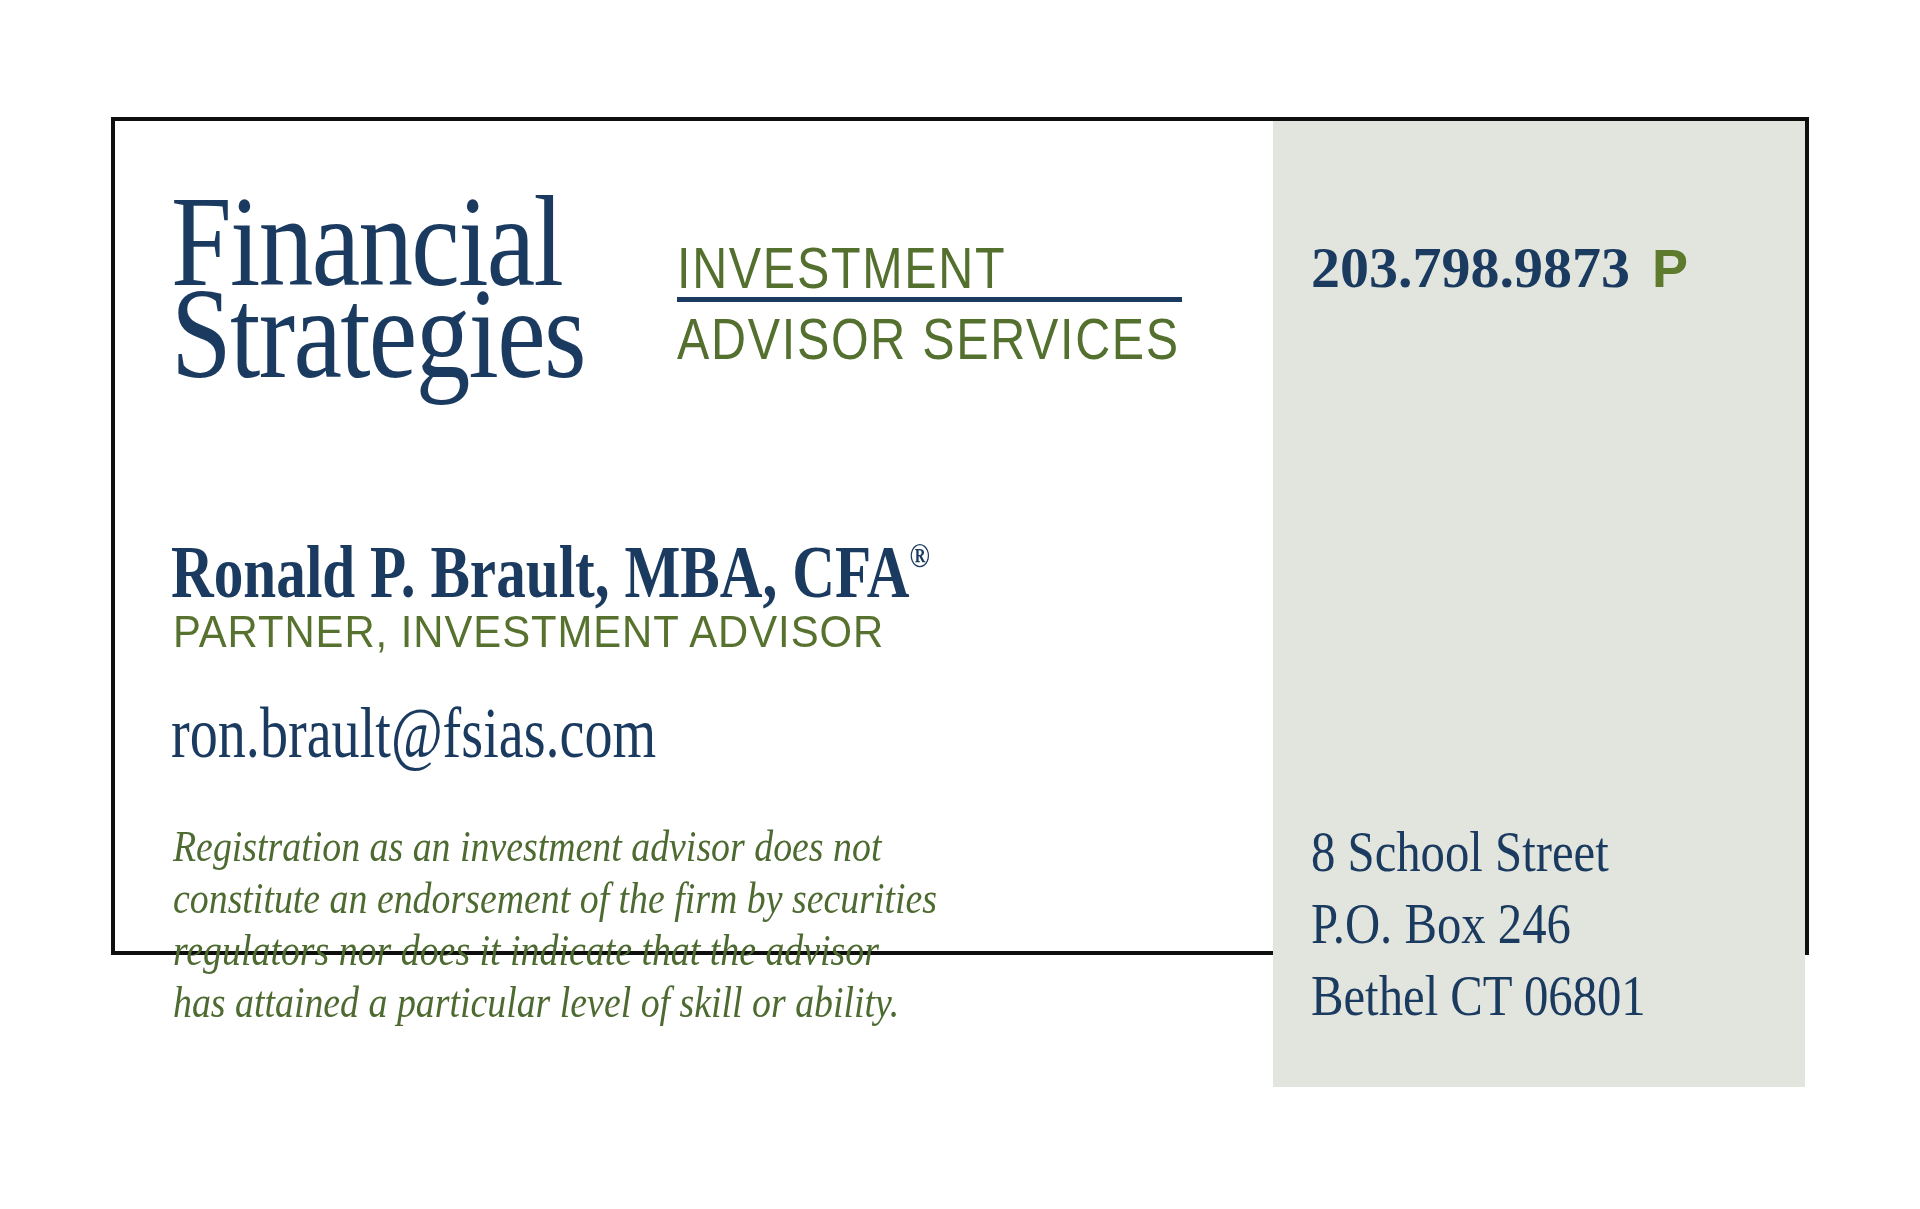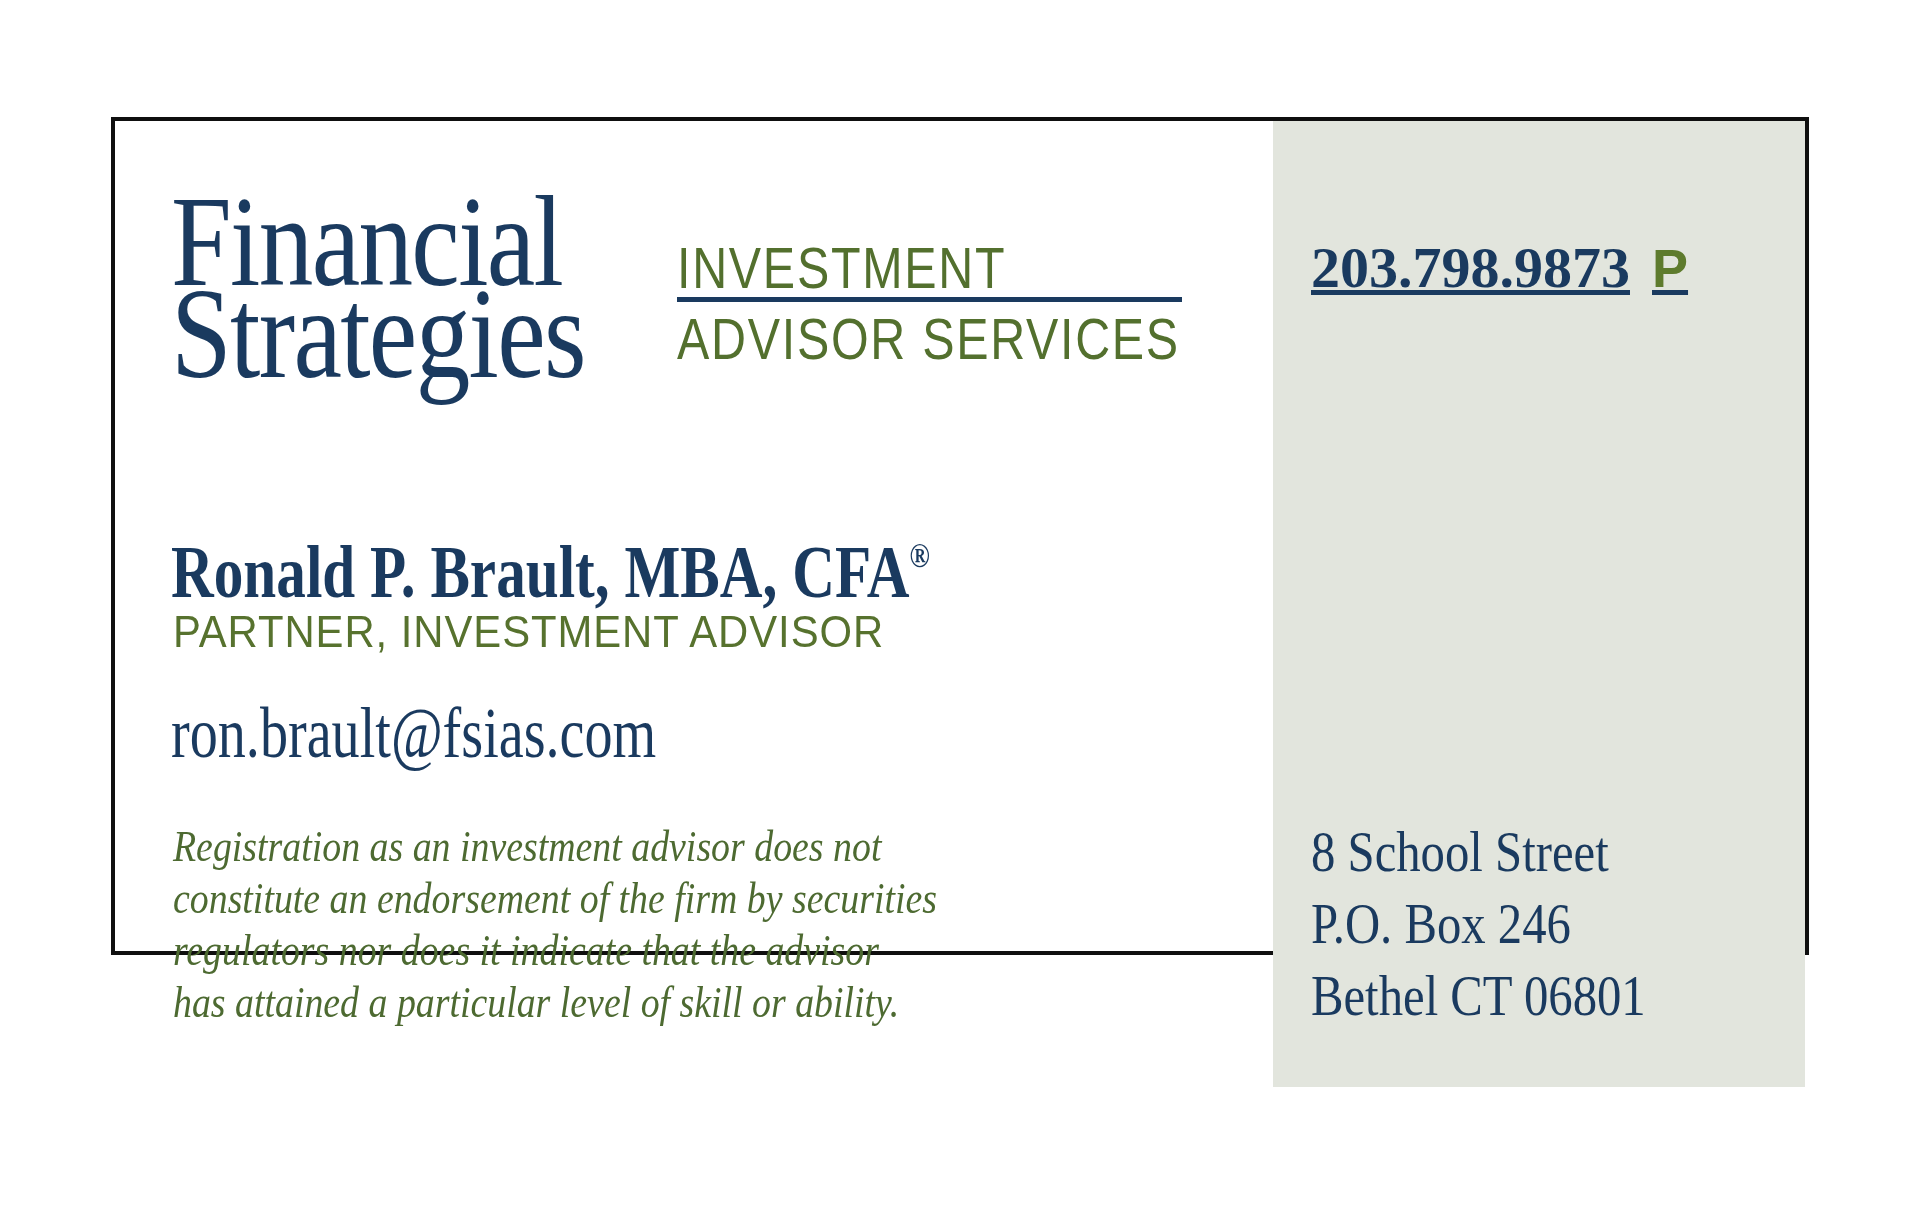--- a/index.html
+++ b/index.html
@@ -105,21 +105,20 @@
     transform: scaleX(0.86);
     transform-origin: left top;
   }
 
   
   .phones {
     left: 1196px;
     top: 112px;
     color: #1a3a5f;
     font: bold 58px/69px "Liberation Serif", serif;
-    text-decoration: underline;
   }
   .phone-tag {
     font-family: "Liberation Sans", sans-serif;
     font-weight: bold;
     font-size: 54px;
     color: #5e7b2d;
     margin-left: 22px;
   }
   .address {
     left: 1196px;

